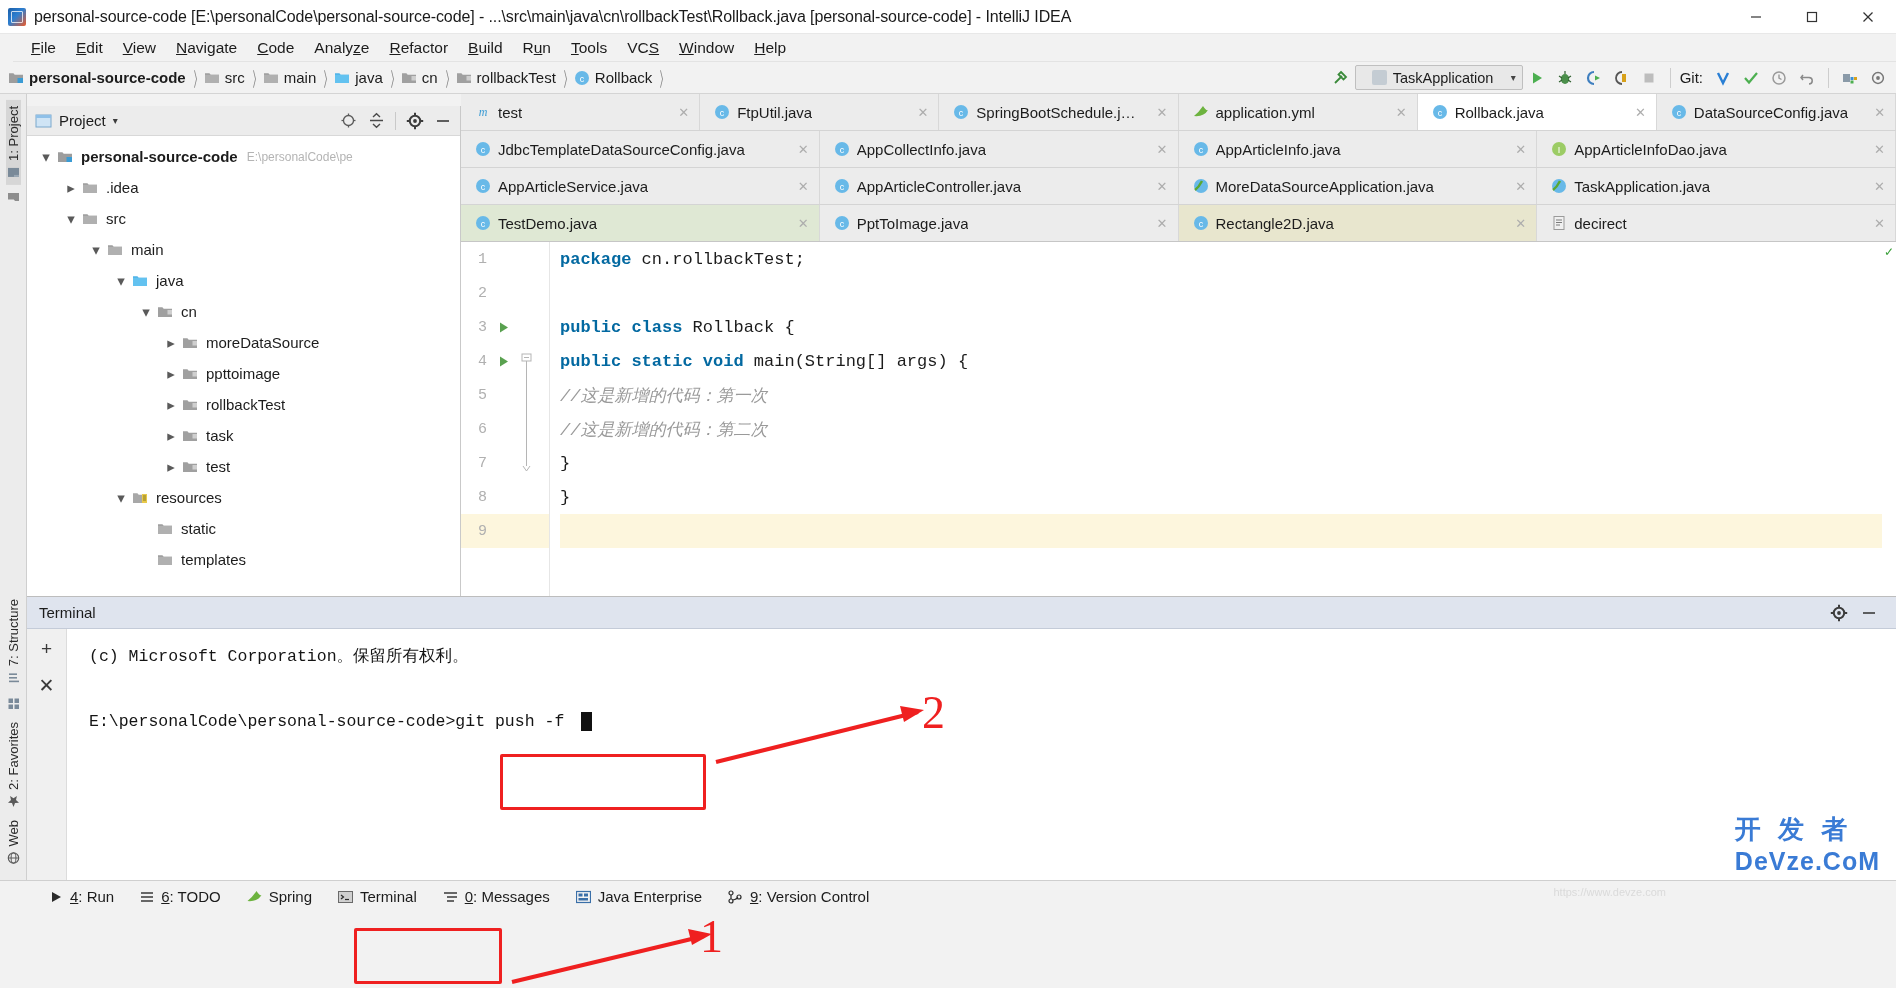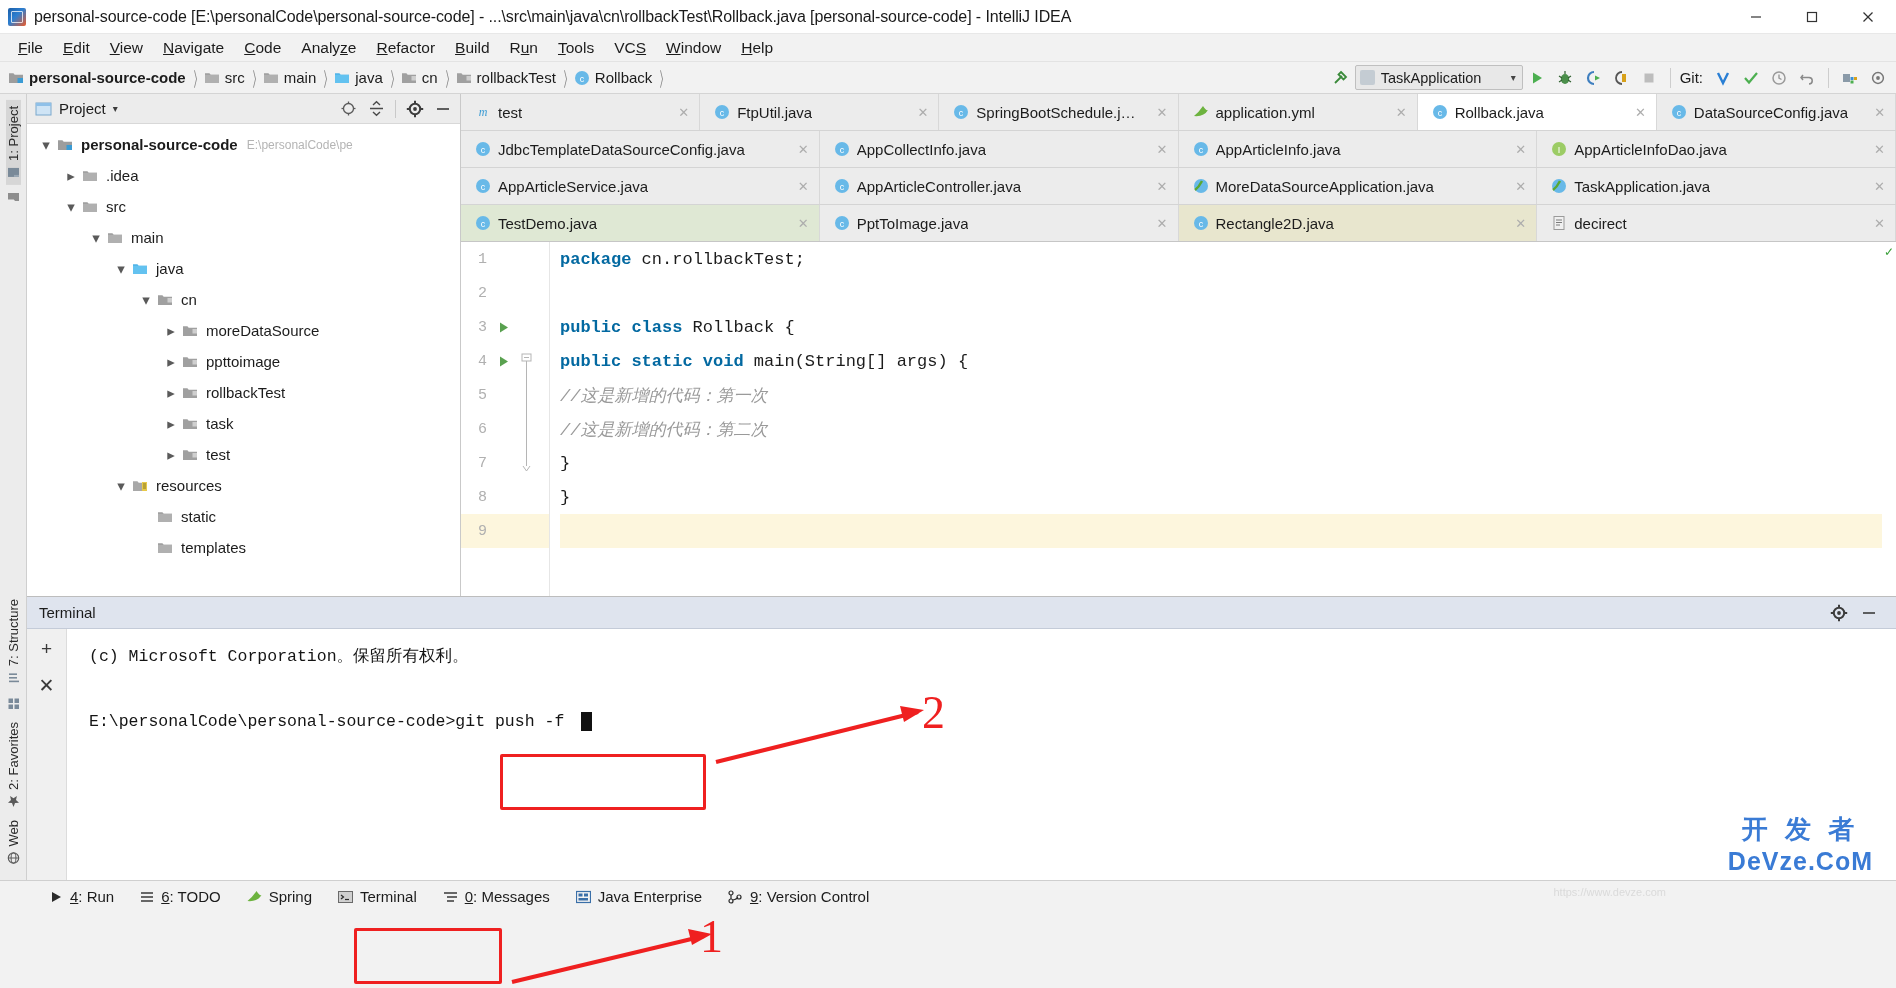--- a/index.html
+++ b/index.html
@@ -47,20 +47,21 @@
   }
   .win-btn svg { display:block; }
 
   
   .menubar {
     height: 28px; flex: 0 0 28px;
     background: #f2f2f2;
     display: flex; align-items: center;
     padding-left: 8px;
     border-bottom: 1px solid #e3e3e3;
+    margin-left: 13px;
   }
   .menu-item {
     font-size: 15.5px; color: #1c1c1c;
     padding: 2px 10px; white-space: nowrap;
   }
   .menu-item u { text-decoration: underline; }
 
   
   .navbar {
     height: 32px; flex: 0 0 32px;
@@ -76,21 +77,21 @@
     transform: scaleX(.7) scaleY(1.35); display:inline-block;
   }
   .crumb.bold { font-weight: bold; }
 
   .toolbar-right { margin-left:auto; display:flex; align-items:center; gap:0; padding-right:4px; }
   .tb-sep { width:1px; height:20px; background:#cdcdcd; margin:0 7px; }
   .tb-btn { width:28px; height:26px; display:flex; align-items:center; justify-content:center; }
   .runconfig {
     display:flex; align-items:center; gap:6px;
     background:#e8e8e8; border:1px solid #bfbfbf; border-radius:2px;
-    height:25px; padding:0 6px 0 4px; min-width:168px;
+    height:25px; padding:0 6px 0 16px; min-width:168px;
     font-size:14.5px; color:#1c1c1c;
   }
   .runconfig .rc-icon { width:15px; height:15px; opacity:.45; background:#9ab; border-radius:2px;}
   .runconfig .rc-label { flex:1; }
   .git-label { font-size:15px; color:#1c1c1c; margin:0 6px 0 2px; }
 
   
   .main { flex: 1 1 auto; display:flex; min-height:0; }
 
   
@@ -109,20 +110,21 @@
   .vtab .vi { width:13px; height:13px; }
 
   .center-col { flex:1 1 auto; display:flex; flex-direction:column; min-width:0; }
   .upper { flex:0 0 502px; display:flex; min-height:0; }
 
   
   .project-panel {
     width: 434px; flex:0 0 434px; background:#fff;
     display:flex; flex-direction:column; min-height:0;
     border-right:1px solid #c9c9c9;
+    margin-top:12px;
   }
   .pp-header {
     height: 30px; flex:0 0 30px; background:#ececec;
     display:flex; align-items:center; padding:0 4px 0 8px;
     border-bottom:1px solid #d8d8d8;
   }
   .pp-title { font-size:15px; color:#1c1c1c; margin-left:7px; }
   .pp-caret { margin-left:7px; color:#3c3c3c; font-size:10px; }
   .pp-actions { margin-left:auto; display:flex; align-items:center; gap:2px; }
   .pp-act { width:26px; height:26px; display:flex; align-items:center; justify-content:center; }
@@ -207,21 +209,21 @@
     height:32px; flex:0 0 32px; background:#f2f2f2;
     display:flex; align-items:center; border-top:1px solid #cfcfcf;
     padding-left:36px; position:relative;
   }
   .sb-item { display:flex; align-items:center; gap:7px; font-size:15px; color:#1c1c1c; padding:0 13px; height:32px; white-space:nowrap; }
   .sb-item u { text-decoration: underline; }
 
   
   .anno-box { position:absolute; border:3px solid #ef2020; border-radius:2px; pointer-events:none; }
   .anno-num { position:absolute; color:#ef2020; font-size:46px; font-weight:400; font-family:"Liberation Serif", serif; }
-  .wm { position:absolute; right:23px; bottom:36px; text-align:center; pointer-events:none; }
+  .wm { position:absolute; right:16px; bottom:36px; pointer-events:none; }
   .wm-l1 { font-size:26px; color:#3a7bd5; letter-spacing:5px; font-weight:bold; }
   .wm-l2 { font-size:25px; color:#3a7bd5; letter-spacing:1px; font-weight:bold; }
   .wm-sub { position:absolute; right:230px; bottom:14px; font-size:11px; color:#dadada; }
 </style>
 </head>
 <body>
 
 <div class="app">
 
   <div class="titlebar">

